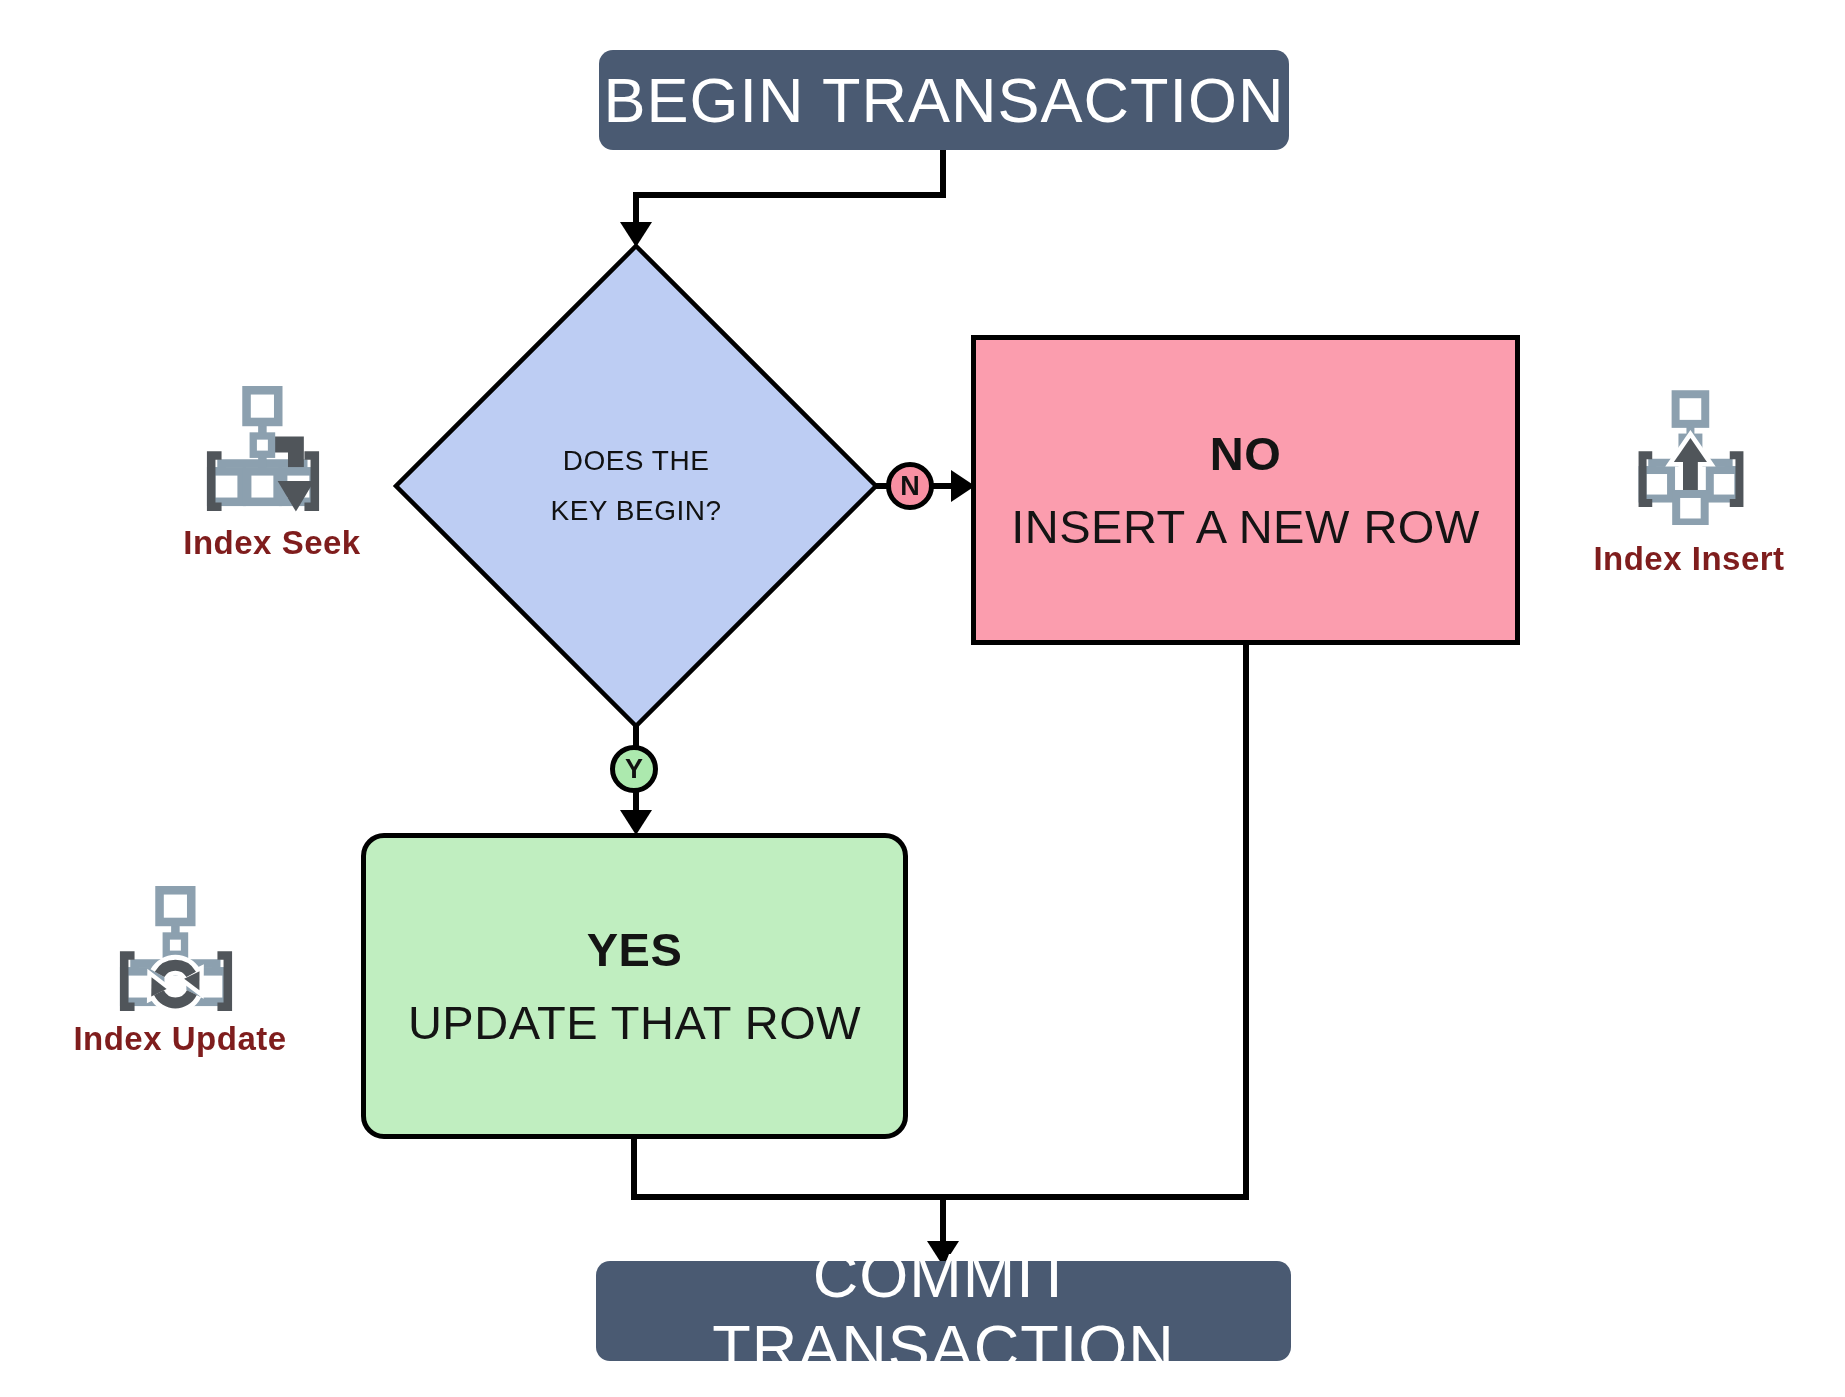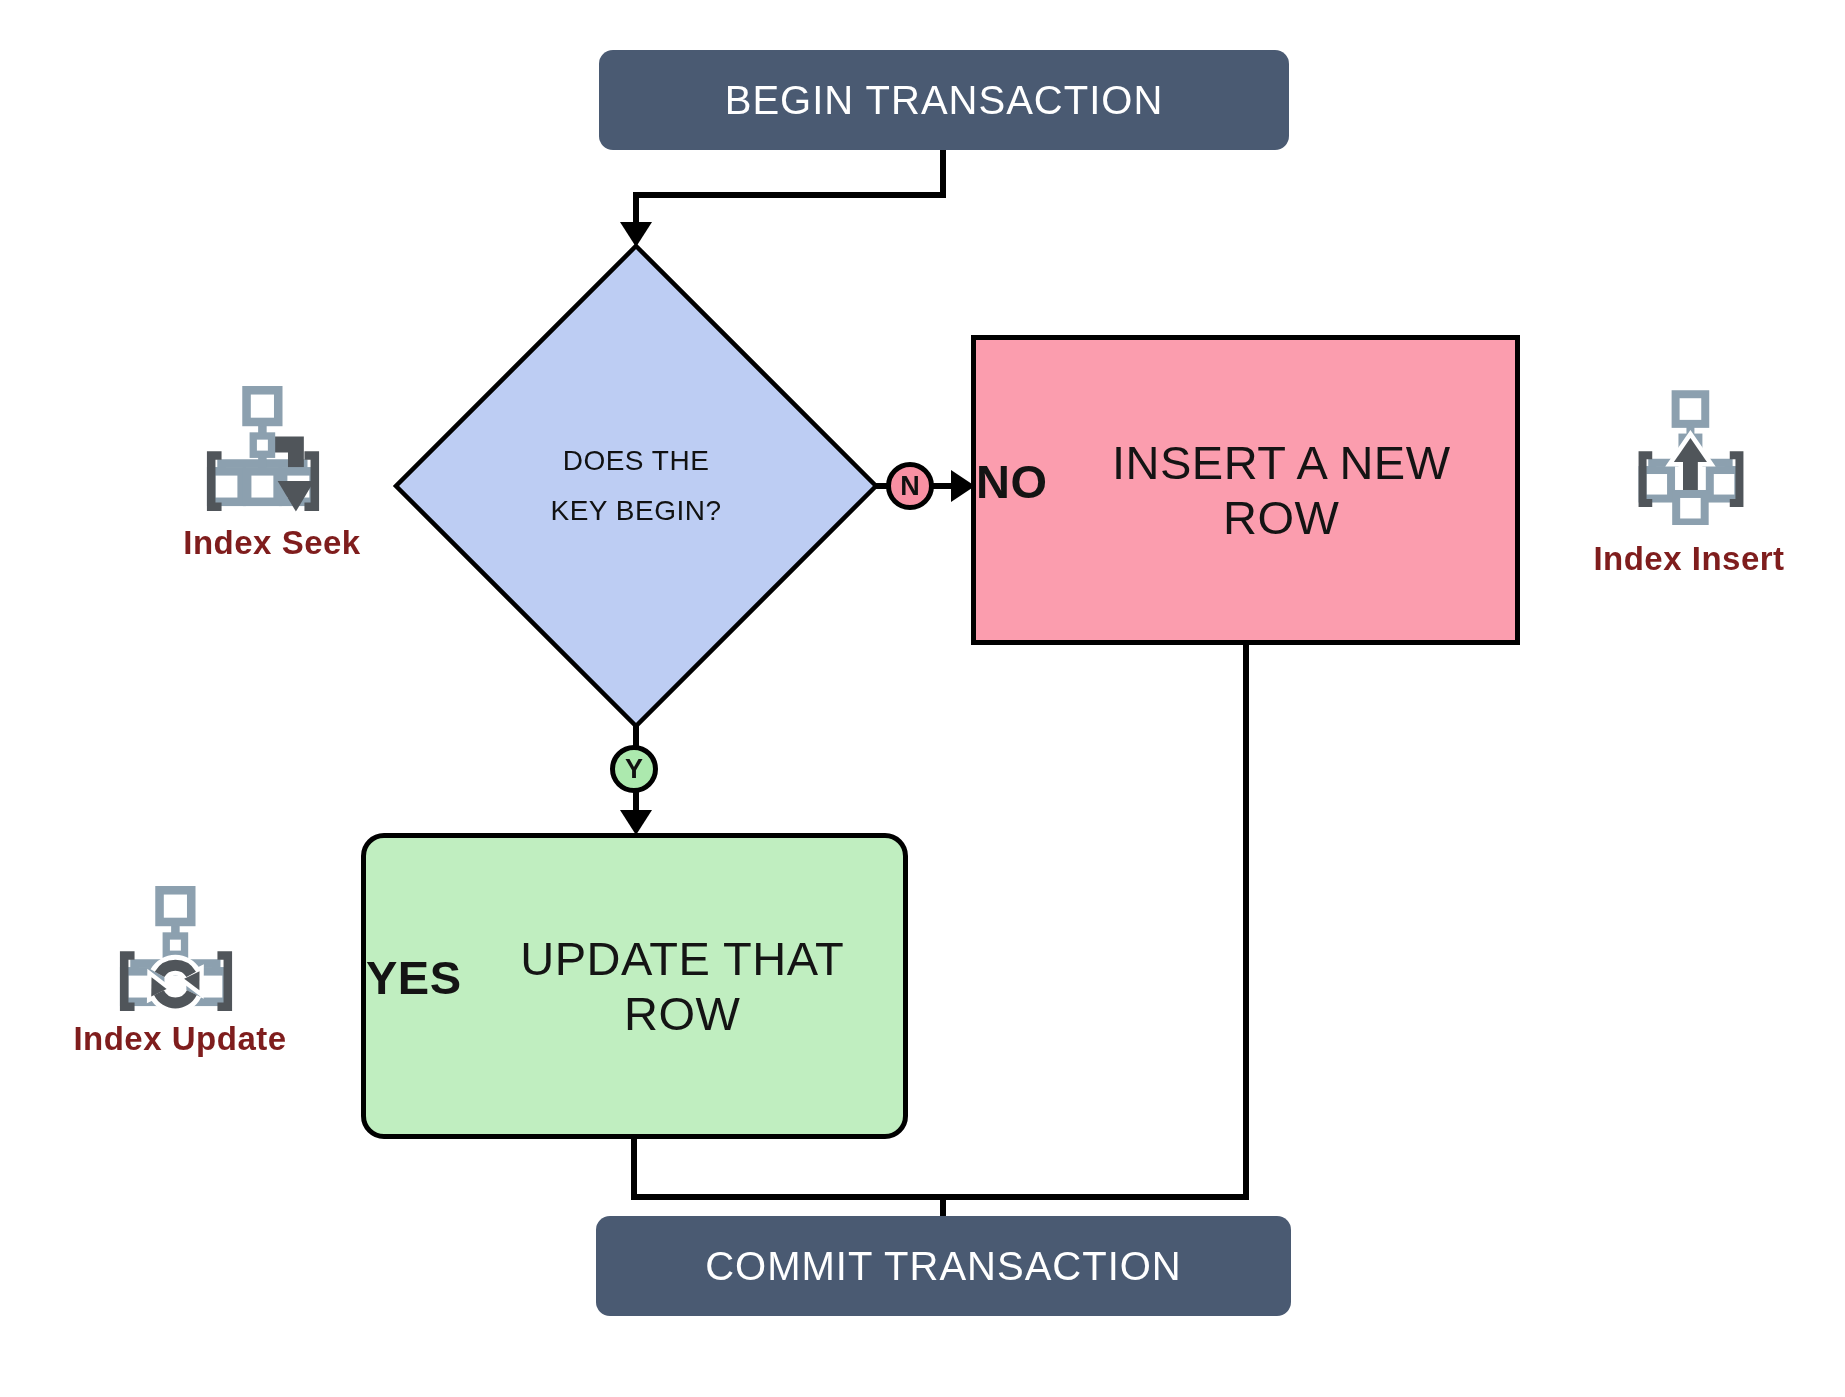--- a/index.html
+++ b/index.html
@@ -8,25 +8,25 @@
     font-family:"Liberation Sans","DejaVu Sans",sans-serif;overflow:hidden;
   }
   .wires{position:absolute;left:0;top:0;}
   .wire{stroke:#000000;stroke-width:6;fill:none;}
   .ahead{fill:#000000;stroke:none;}
   .diamond{fill:#BDCDF3;stroke:#000000;stroke-width:4.5;}
 
   .node{position:absolute;display:flex;align-items:center;justify-content:center;
         box-sizing:border-box;text-align:center;}
   .slate{background:#4A5A72;color:#ffffff;border-radius:14px;
-         font-size:40px;letter-spacing:1px;}
+         font-size:63px;letter-spacing:1px;}
   .begin{left:599px;top:50px;width:690px;height:100px;}
-  .commit{left:596px;top:1216px;width:695px;height:100px;}
+  .commit{left:596px;top:1261px;width:695px;height:100px;}
 
-  .outlined{border:5px solid #000000;color:#141414;flex-direction:row;justify-content:center;}
+  .outlined{border:5px solid #000000;color:#141414;flex-direction:column;justify-content:center;}
   .pink-box{left:971px;top:335px;width:549px;height:310px;background:#FB9DAE;}
   .green-box{left:361px;top:833px;width:547px;height:306px;background:#C0EEC0;border-radius:23px;}
   .box-heading{font-weight:bold;font-size:47px;margin-bottom:18px;letter-spacing:0.5px;}
   .box-body{font-size:47px;letter-spacing:0.5px;}
 
   .decision-label{position:absolute;left:436px;top:436px;width:400px;
     font-size:28px;line-height:50px;color:#111111;text-align:center;letter-spacing:0.5px;}
 
   .badge{position:absolute;width:38px;height:38px;border:5px solid #000000;
     border-radius:50%;display:flex;align-items:center;justify-content:center;

